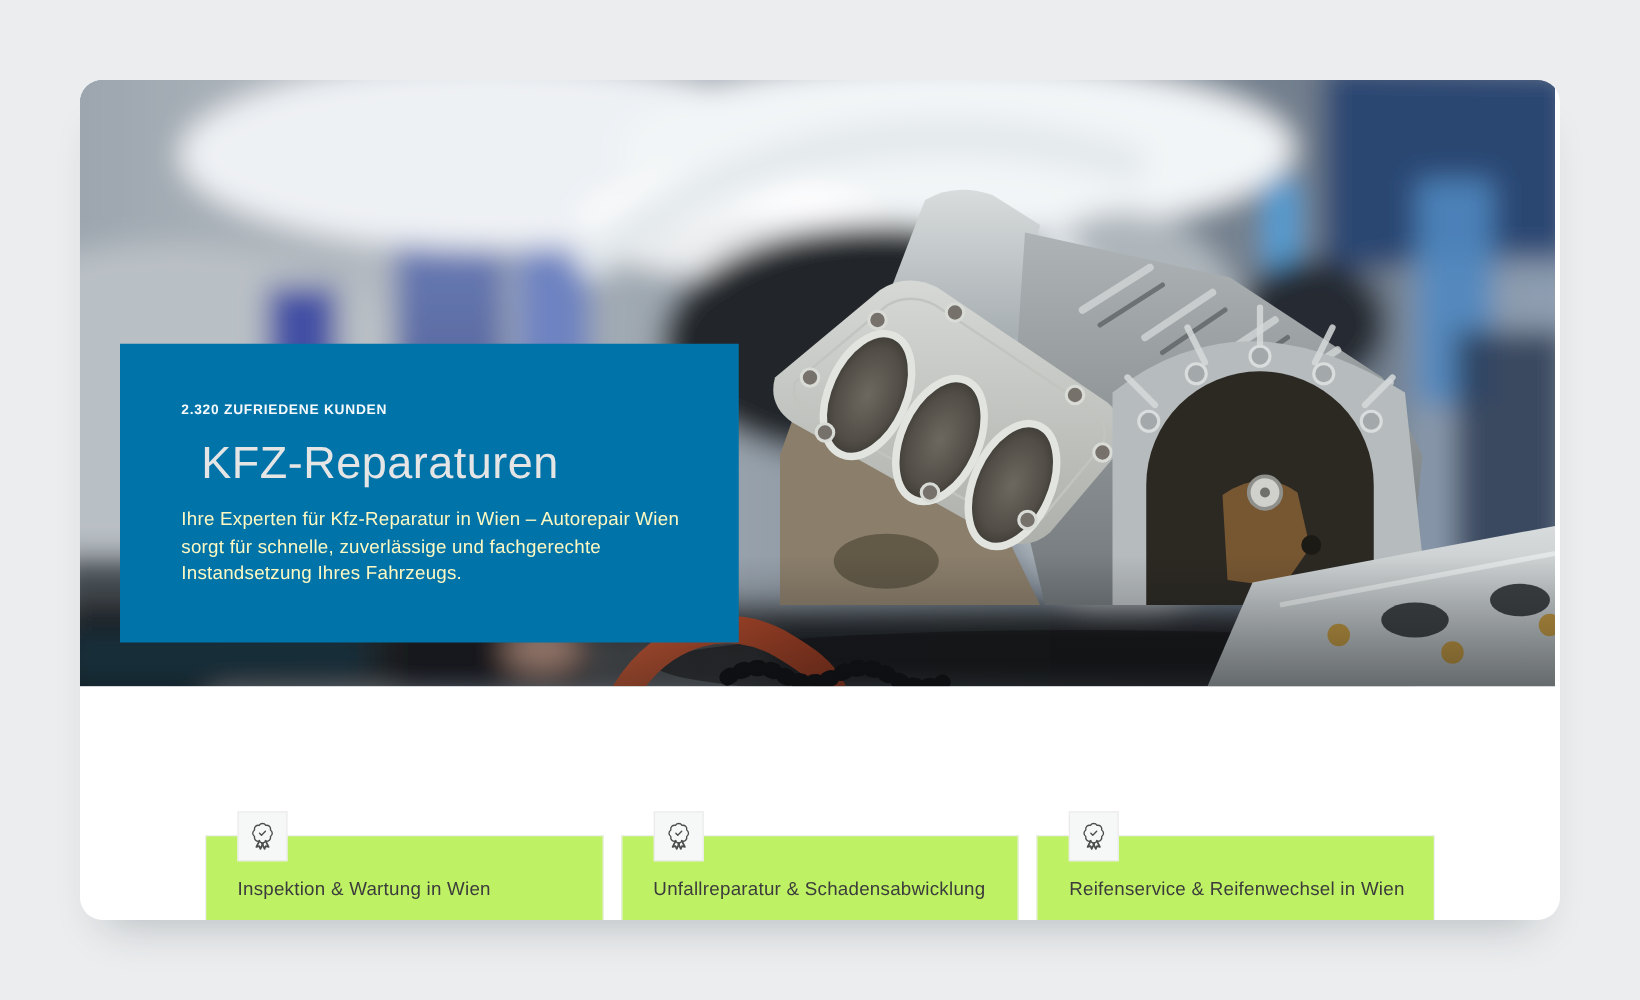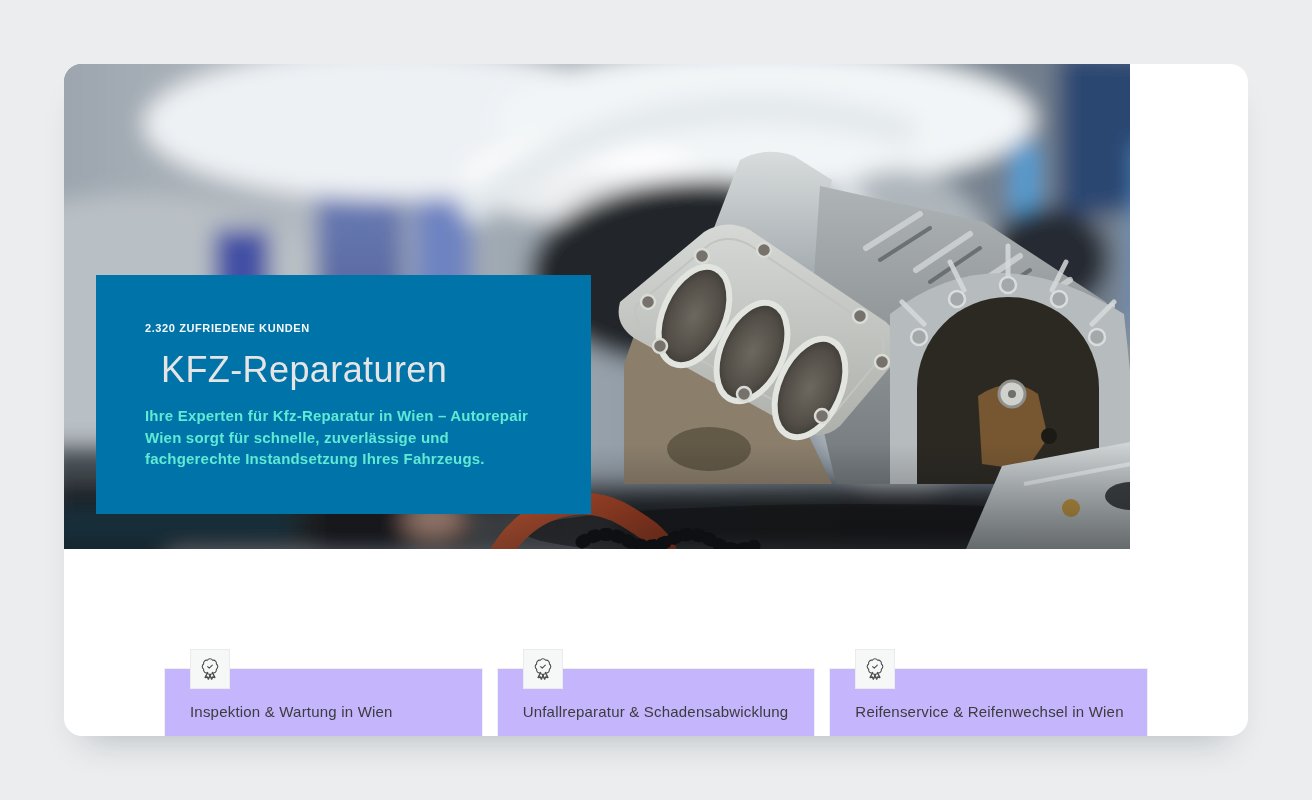--- a/index.html
+++ b/index.html
@@ -6,44 +6,44 @@
   body{
     width:1312px;height:800px;overflow:hidden;position:relative;
     background:#ebedef;
     font-family:"Liberation Sans","DejaVu Sans",sans-serif;
   }
   .page-card{
     position:absolute;left:64px;top:64px;width:1184px;height:672px;
     background:#ffffff;border-radius:18px;overflow:hidden;
     box-shadow:0 22px 34px -20px rgba(40,46,52,.28);
   }
-  .hero{position:relative;width:1032px;height:485px;overflow:hidden;background:#7e8894;padding-left:34px;}
+  .hero{position:relative;width:1180px;height:485px;overflow:hidden;background:#7e8894;}
   .hero-art{position:absolute;left:0;top:0;width:1184px;height:485px;display:block;}
   .hero-overlay{
     position:absolute;left:32px;top:211px;width:495px;height:239px;
     background:#0073a8;box-sizing:border-box;padding:47px 44px 0 49px;
   }
   .eyebrow{
     font-size:11px;line-height:12px;font-weight:700;letter-spacing:.6px;
     color:rgba(255,255,255,.96);
   }
   .hero-title{
     margin:15px 16px 0;font-size:36px;line-height:42px;font-weight:400;
     letter-spacing:.4px;color:#e5e5e5;
   }
   .hero-desc{
-    margin:14px 0 0;font-size:15px;line-height:21.5px;font-weight:700;
-    color:#5eead4;letter-spacing:.2px;
+    margin:14px 0 0;font-size:15px;line-height:21.5px;font-weight:400;
+    color:#fef9c3;letter-spacing:.2px;
   }
   .cards-row{
     position:absolute;left:100px;top:604px;width:984px;
     display:flex;gap:14px;
   }
   .service-card{
-    position:relative;flex:1 1 0;height:92px;background:#c4b5fd;
+    position:relative;flex:1 1 0;height:92px;background:#bef264;
     border:1px solid #efefef;box-sizing:border-box;cursor:pointer;
   }
   .icon-tile{
     position:absolute;left:25px;top:-20px;width:40px;height:40px;
     background:#f6f7f7;border:1px solid #ebebeb;box-sizing:border-box;
     display:flex;align-items:center;justify-content:center;
   }
   .card-title{
     position:absolute;left:25px;top:34px;
     font-size:15px;line-height:18px;color:#3c3c3c;letter-spacing:.2px;

